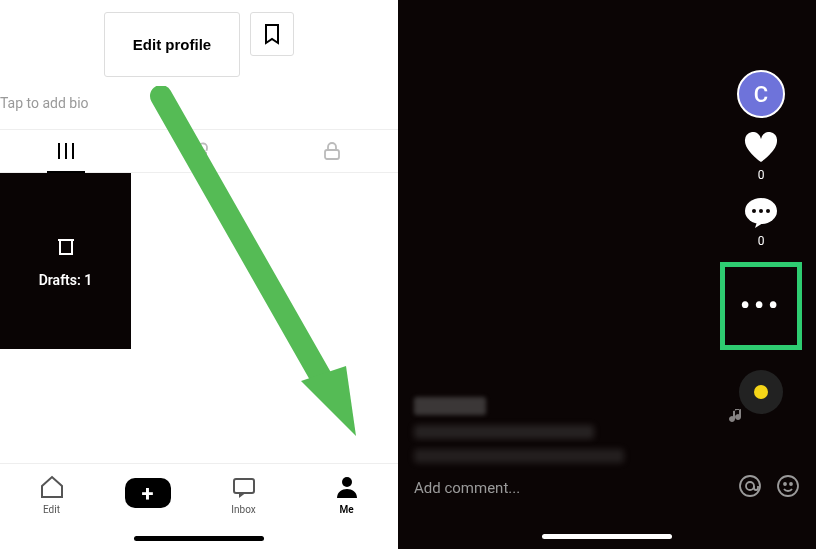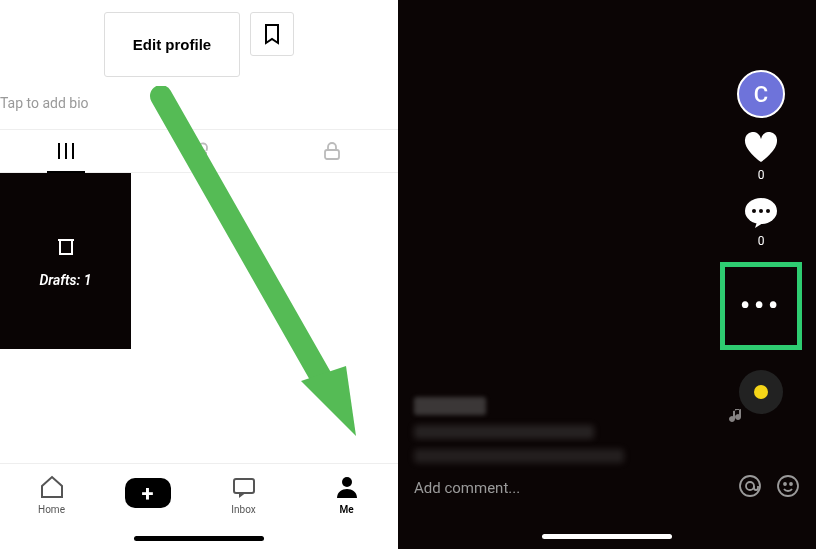--- a/index.html
+++ b/index.html
@@ -96,21 +96,20 @@
       width: 131px;
       height: 176px;
       background: #090404;
       color: #fff;
       display: flex;
       flex-direction: column;
       align-items: center;
       justify-content: center;
       gap: 14px;
       cursor: pointer;
-      font-style: italic;
     }
 
     .drafts-label {
       font-size: 14px;
       font-weight: 600;
     }
 
     .bottom-nav {
       height: 86px;
       border-top: 1px solid #eee;
@@ -390,21 +389,21 @@
         </svg>
       <span class="drafts-label">Drafts: 1</span>
     </div>
   </div>
 
   <div class="bottom-nav">
     <div class="nav-item">
       <svg width="26" height="26" viewBox="0 0 26 26" fill="none" stroke="#555" stroke-width="2">
           <path d="M3 12l10-9 10 9v11H3z"></path>
         </svg>
-      <span class="nav-label">Home</span>
+      <span class="nav-label">Edit</span>
     </div>
     <div class="create-btn">
       <span class="create-plus">+</span>
     </div>
     <div class="nav-item">
       <svg width="26" height="26" viewBox="0 0 26 26" fill="none" stroke="#555" stroke-width="2">
           <rect x="3" y="5" width="20" height="14" rx="2"></rect>
           <path d="M9 19v3l4-3"></path>
         </svg>
       <span class="nav-label">Inbox</span>

